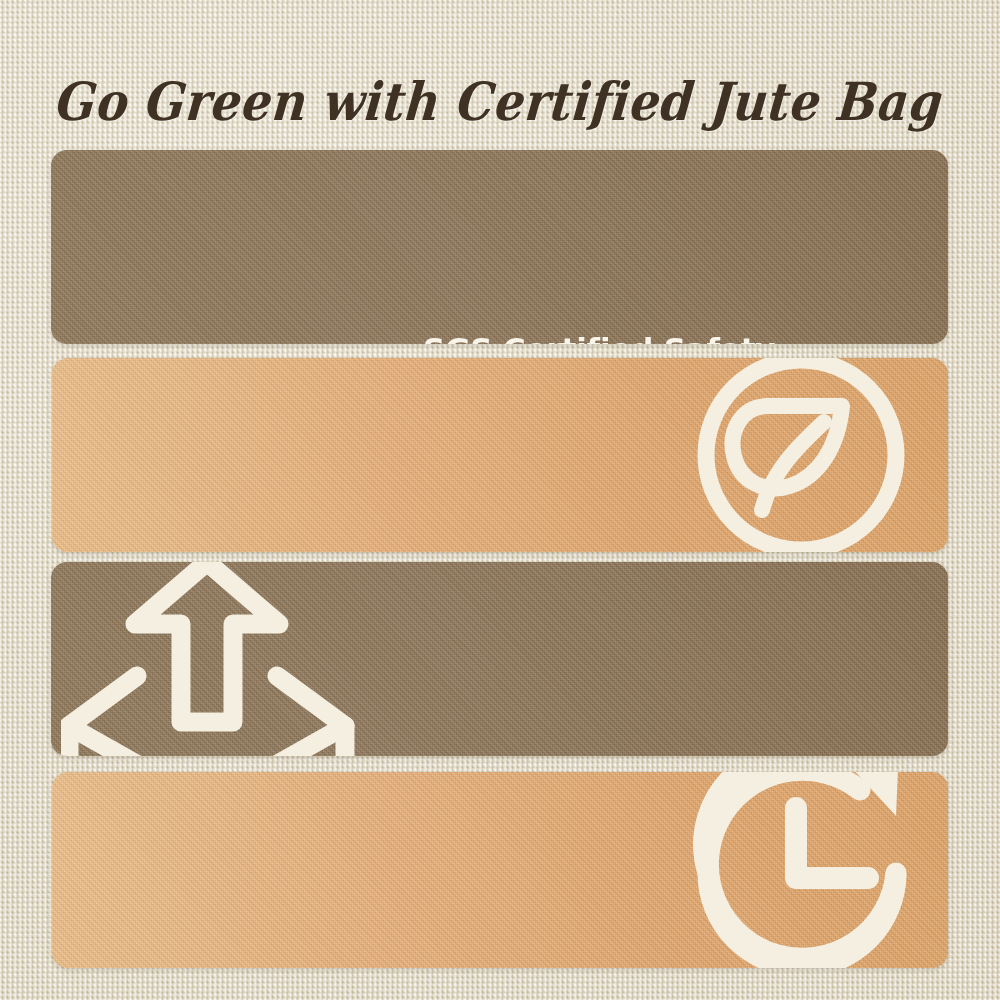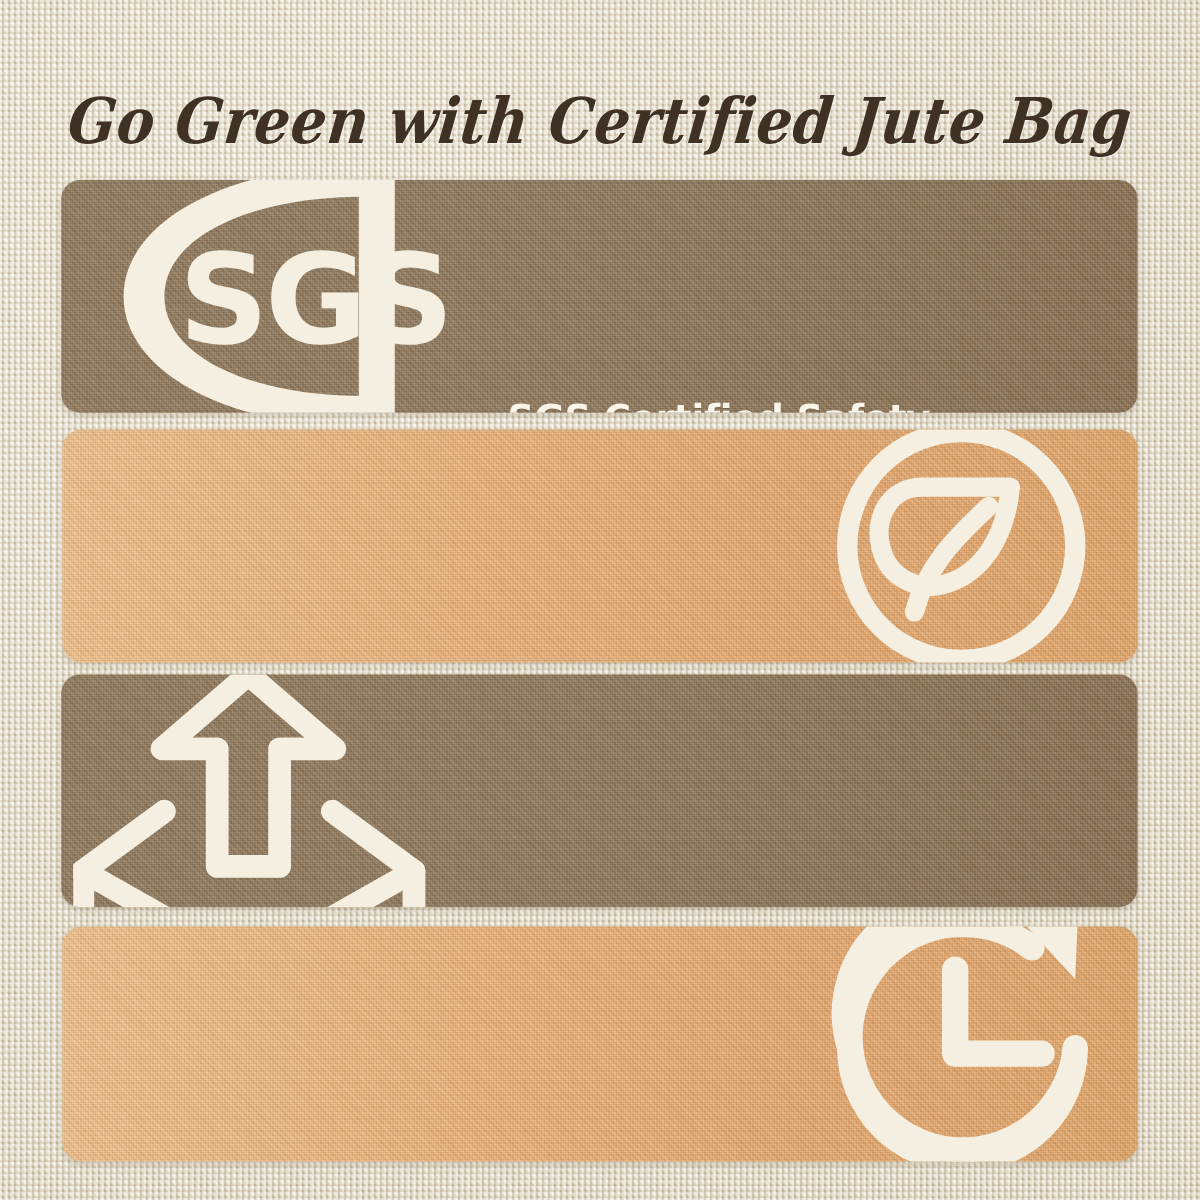--- a/index.html
+++ b/index.html
@@ -133,35 +133,20 @@
 <body>
 
 <div id="poster">
 
   <div class="title-wrap">
     <h1 class="poster-title">Go Green with Certified Jute Bag</h1>
   </div>
 
   <div class="card brown" id="card-1">
 
-    <div class="icon-layer" id="icon-sgs">
-      <svg viewBox="0 0 330 226" xmlns="http://www.w3.org/2000/svg">
-
-        <path d="M262 4
-                 C 150 4, 62 50, 62 113
-                 C 62 176, 150 222, 262 222
-                 L 262 196
-                 C 166 196, 96 162, 96 113
-                 C 96 64, 166 30, 262 30 Z" fill="#f4efe0"></path>
-
-        <path d="M258 6 L 288 6 L 288 220 L 258 220 Z" fill="#f4efe0"></path>
-
-        <text x="108" y="152" font-family="DejaVu Sans, sans-serif" font-size="104" font-weight="700" letter-spacing="-3" fill="#f4efe0">SGS</text>
-      </svg>
-    </div>
 
     <div class="text-block" id="text-1">
       <h2 class="card-title">SGS Certified Safety</h2>
 
     </div>
   </div>
 
   <div class="card tan" id="card-2">
 
     <div class="icon-layer" id="icon-leaf">

